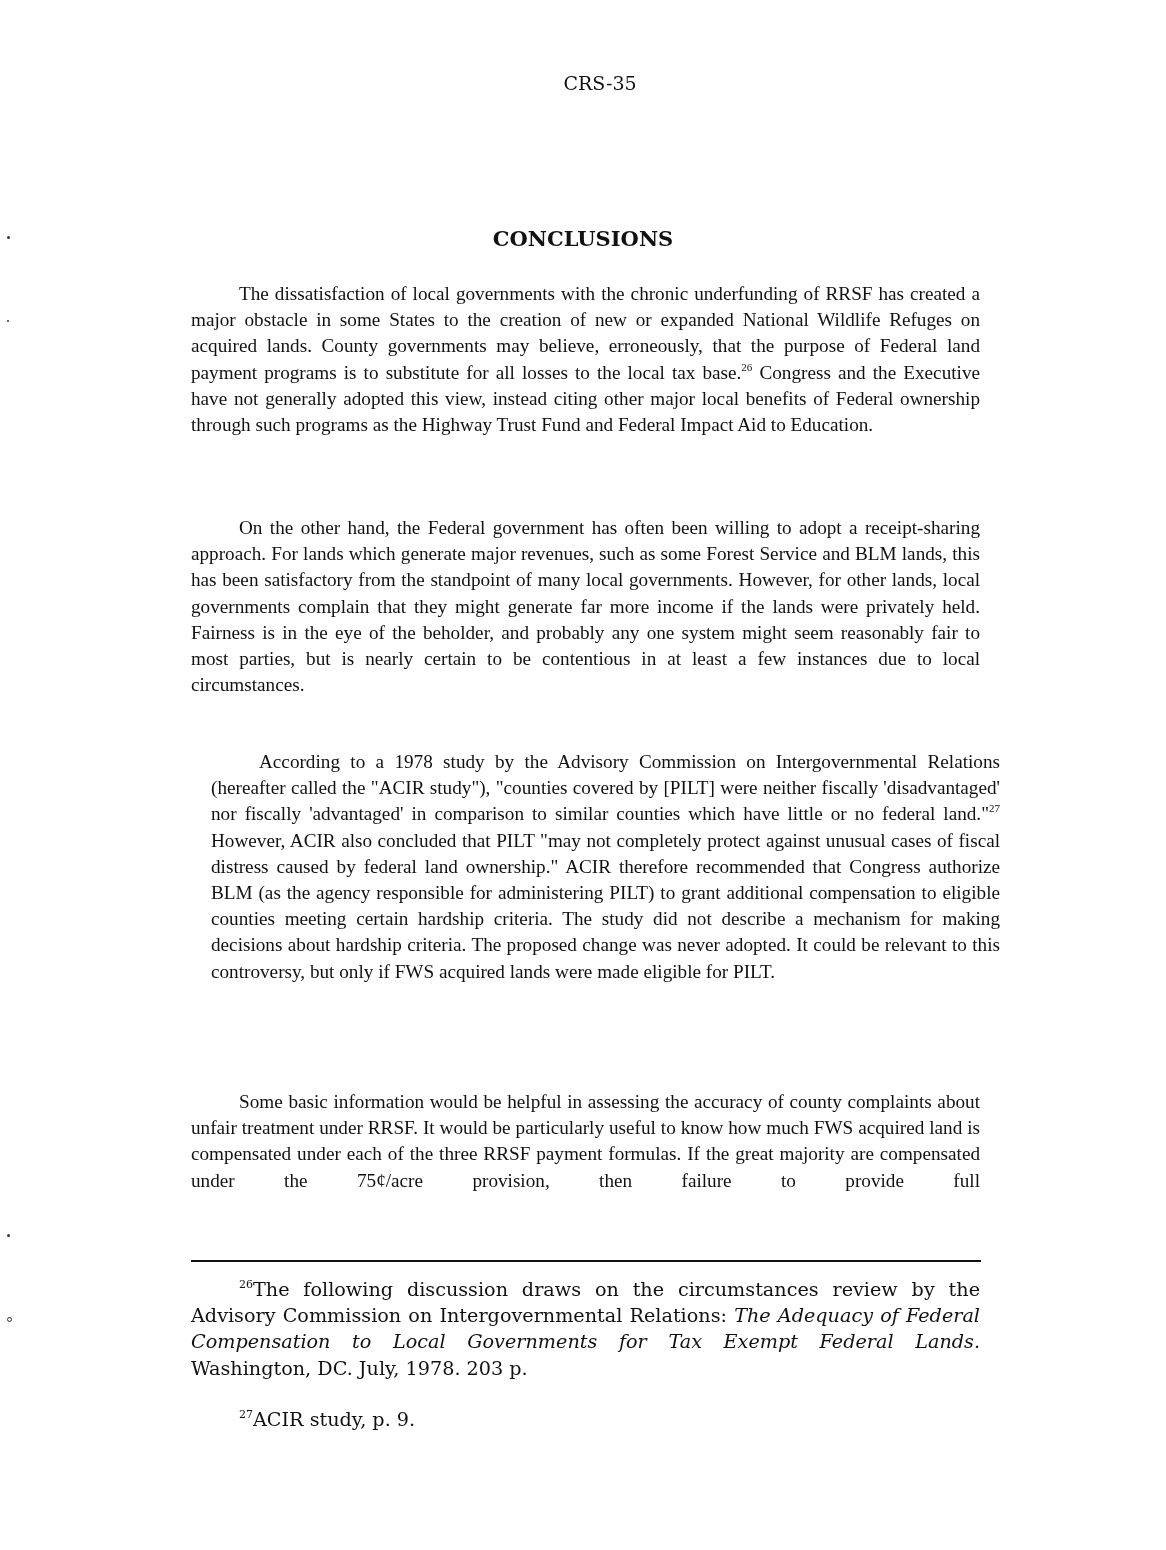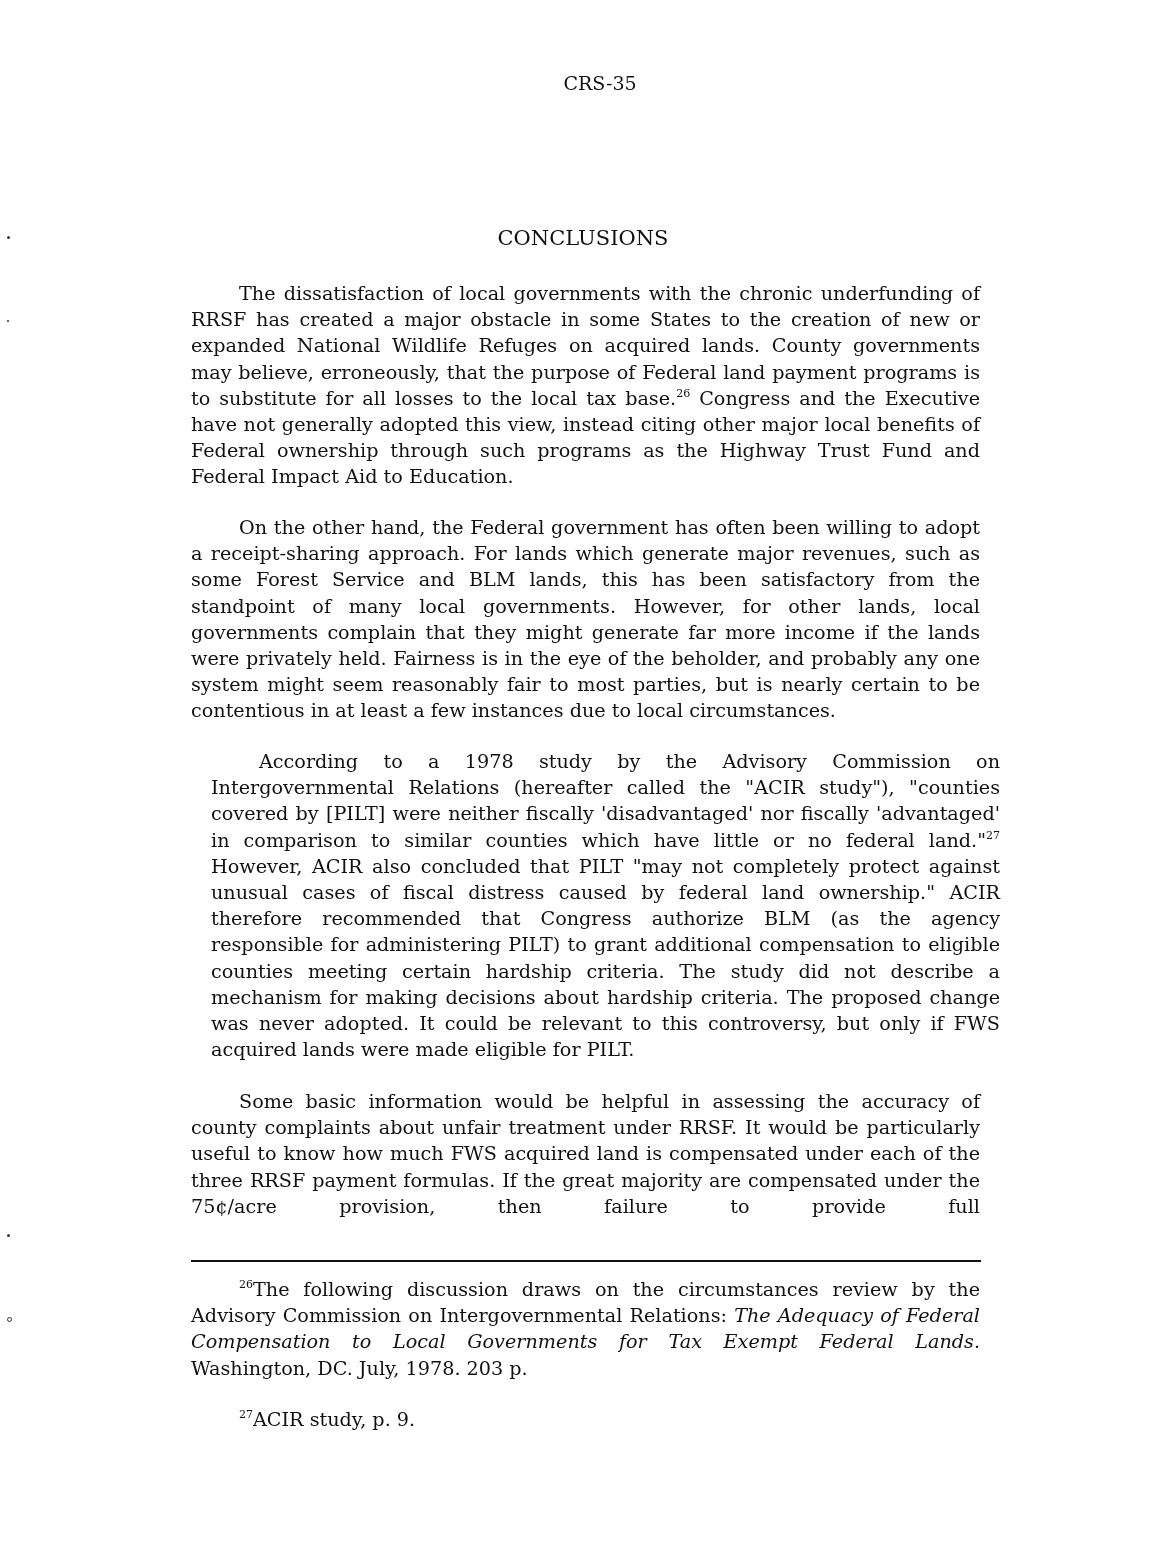--- a/index.html
+++ b/index.html
@@ -21,33 +21,34 @@
       letter-spacing: 0px;
       padding-left: 17px;
     }
     .heading {
       position: absolute;
       top: 226px;
       left: 0;
       width: 1166px;
       text-align: center;
       font-size: 21px;
-      font-weight: normal;
+      font-weight: bold;
     }
     .body-text {
       position: absolute;
       left: 191px;
       width: 789px;
       font-size: 19.2px;
       line-height: 26.2px;
       text-align: justify;
     }
     .body-text p {
       margin: 0;
       text-indent: 48px;
+      font-family: Liberation Serif, serif;
     }
     #para-1 { top: 281px; }
     #para-2 { top: 515px; }
     #para-3 { top: 749px; margin-left: 20px; }
     #para-4 { top: 1089px; }
     sup { font-size: 11px; line-height: 0; vertical-align: 8px; }
     .rule {
       position: absolute;
       top: 1260px;
       left: 191px;

